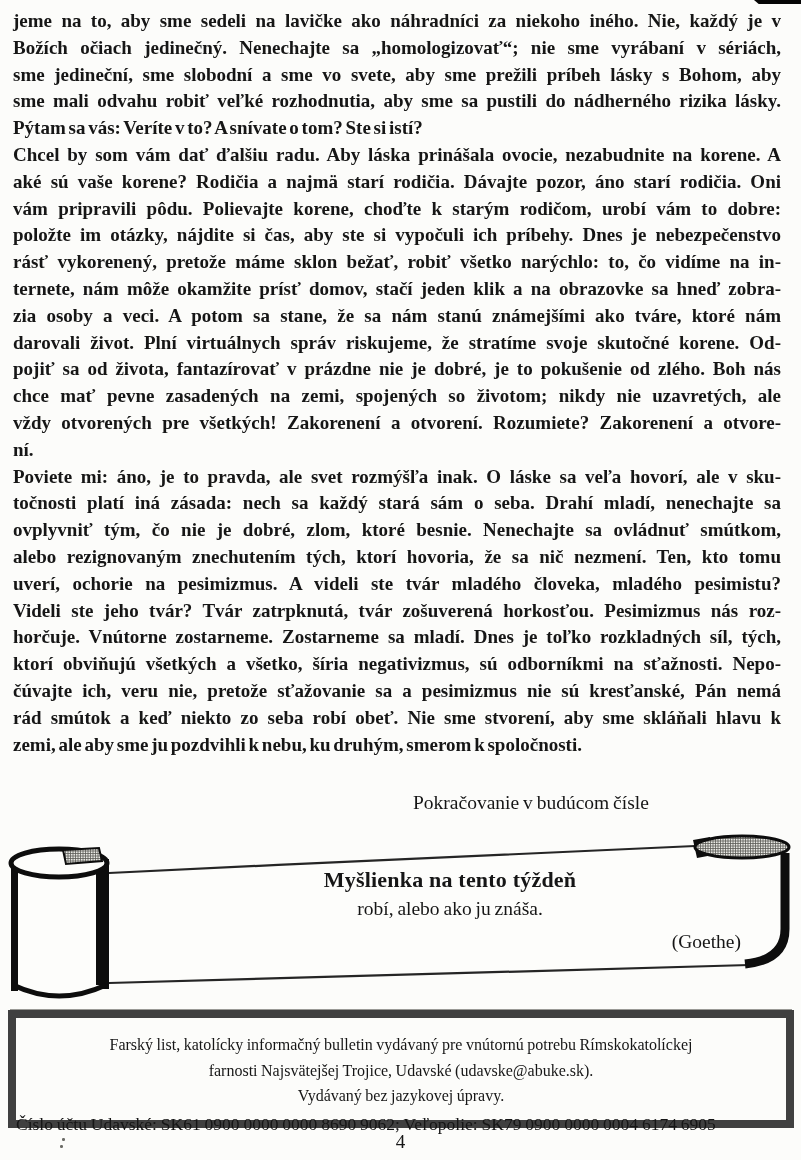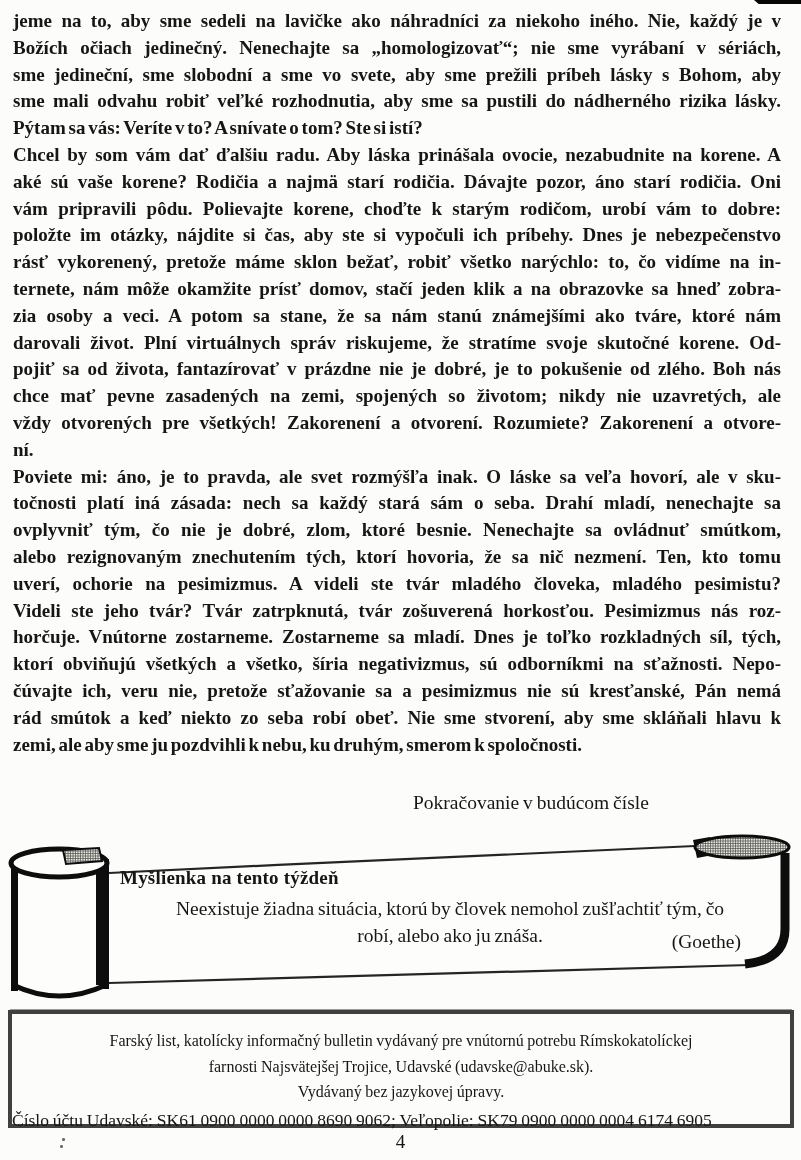--- a/index.html
+++ b/index.html
@@ -27,39 +27,39 @@
     position:absolute; top:792px; left:413px;
     font-size:19.5px; word-spacing:-1px;
   }
   
   .scrollwrap {
     position:absolute; top:833px; left:5px; width:791px; height:176px;
   }
   .scrollwrap svg { position:absolute; top:0; left:0; }
   .scroll-title {
     position:absolute; top:34px; left:115px; width:660px;
-    font-weight:bold; font-size:19px;
+    text-align:center; font-weight:bold; font-size:22px;
     letter-spacing:0.2px;
   }
   .scroll-quote {
     position:absolute; top:62px; left:115px; width:660px;
   }
   .scroll-quote .tline {
     font-size:19.5px; line-height:27px; word-spacing:-1px;
     text-align:center; text-align-last:center;
   }
   .scroll-quote .tline:last-child { text-align-last:center; }
   .scroll-attrib {
     position:absolute; top:98px; right:55px;
     font-size:19.5px;
   }
   
   .footerbox {
     position:absolute; top:1010px; left:8px; width:786px; height:118px;
-    border:4px solid #404040;
+    border:8px solid #404040;
     box-sizing:border-box;
     box-shadow:0 -3px 0 -2px #9a9a96;
   }
   .footer-line {
     text-align:center; font-size:16px; line-height:25.5px;
     word-spacing:-0.5px;
   }
   .footer-line:first-child { margin-top:14px; }
   .account-line {
     font-size:17.5px; margin-top:5px;
@@ -149,21 +149,20 @@
 
     <rect x="6" y="30" width="97" height="126" fill="#fdfdfb"></rect>
     <rect x="6" y="30" width="7" height="128" fill="#0d0d0d"></rect>
     <rect x="91" y="26" width="13" height="130" fill="#0d0d0d"></rect>
     <path d="M8,152 Q54,174 101,152" fill="#fdfdfb" stroke="#0d0d0d" stroke-width="5"></path>
     <ellipse cx="54" cy="30" rx="48" ry="14" fill="#fdfdfb" stroke="#0d0d0d" stroke-width="5"></ellipse>
     <path d="M58,17 L94,15 L97,28 L61,31 Z" fill="url(#hatch)" stroke="#0d0d0d" stroke-width="2"></path>
   </svg>
   <div class="scroll-title">Myšlienka na tento týždeň</div>
   <div class="scroll-quote">
-      <div class="tline">Neexistuje žiadna situácia, ktorú by človek nemohol zušľachtiť tým, čo</div>
       <div class="tline">robí, alebo ako ju znáša.</div>
     </div>
   <div class="scroll-attrib">(Goethe)</div>
 </div>
 
 <div class="footerbox">
   <div class="footer-line">Farský list, katolícky informačný bulletin vydávaný pre vnútornú potrebu Rímskokatolíckej</div>
   <div class="footer-line">farnosti Najsvätejšej Trojice, Udavské (udavske@abuke.sk).</div>
   <div class="footer-line">Vydávaný bez jazykovej úpravy.</div>
   <div class="account-line">Číslo účtu Udavské: SK61 0900 0000 0000 8690 9062; Veľopolie: SK79 0900 0000 0004 6174 6905</div>

